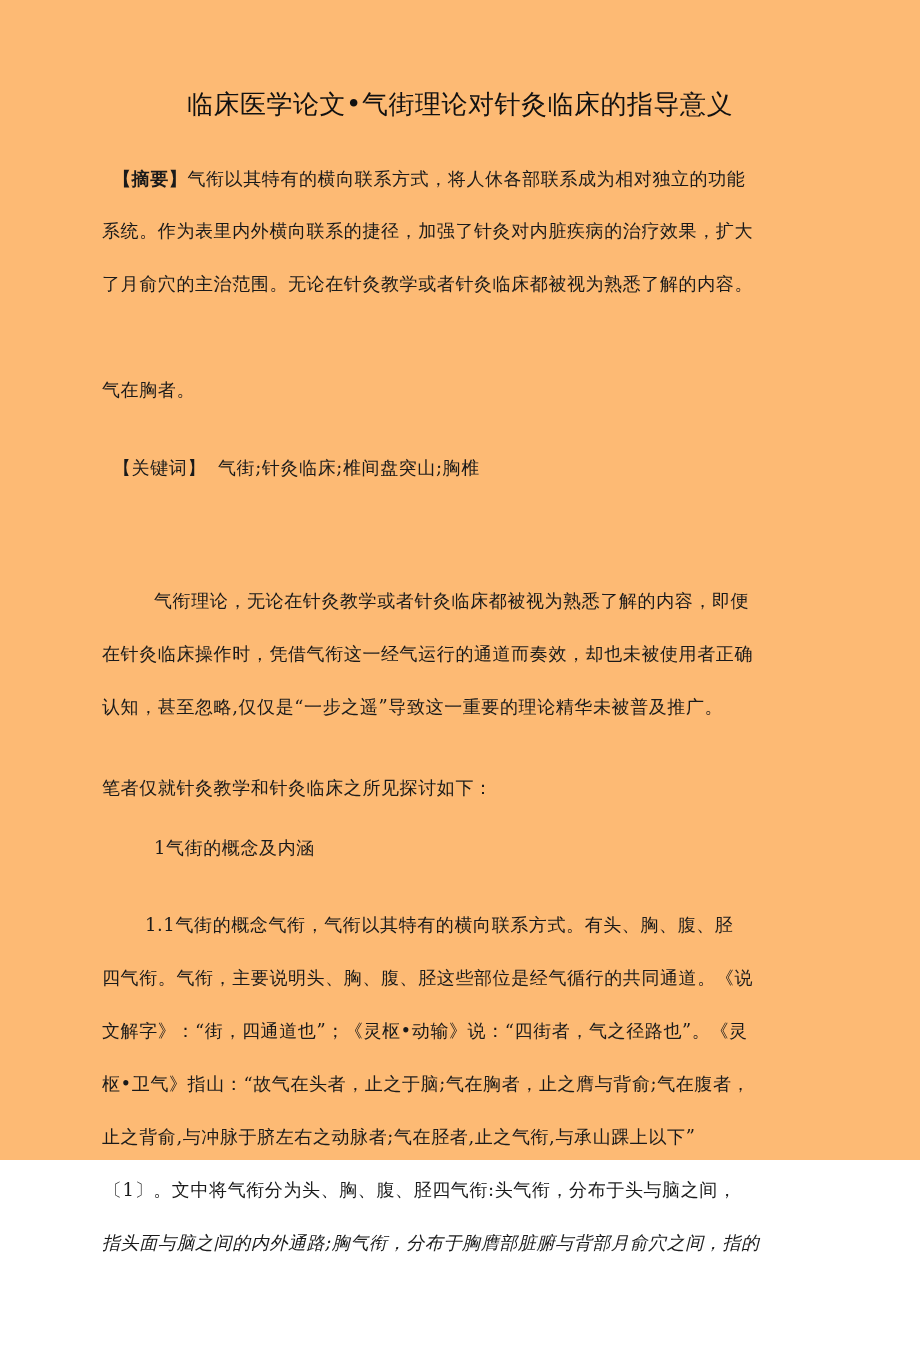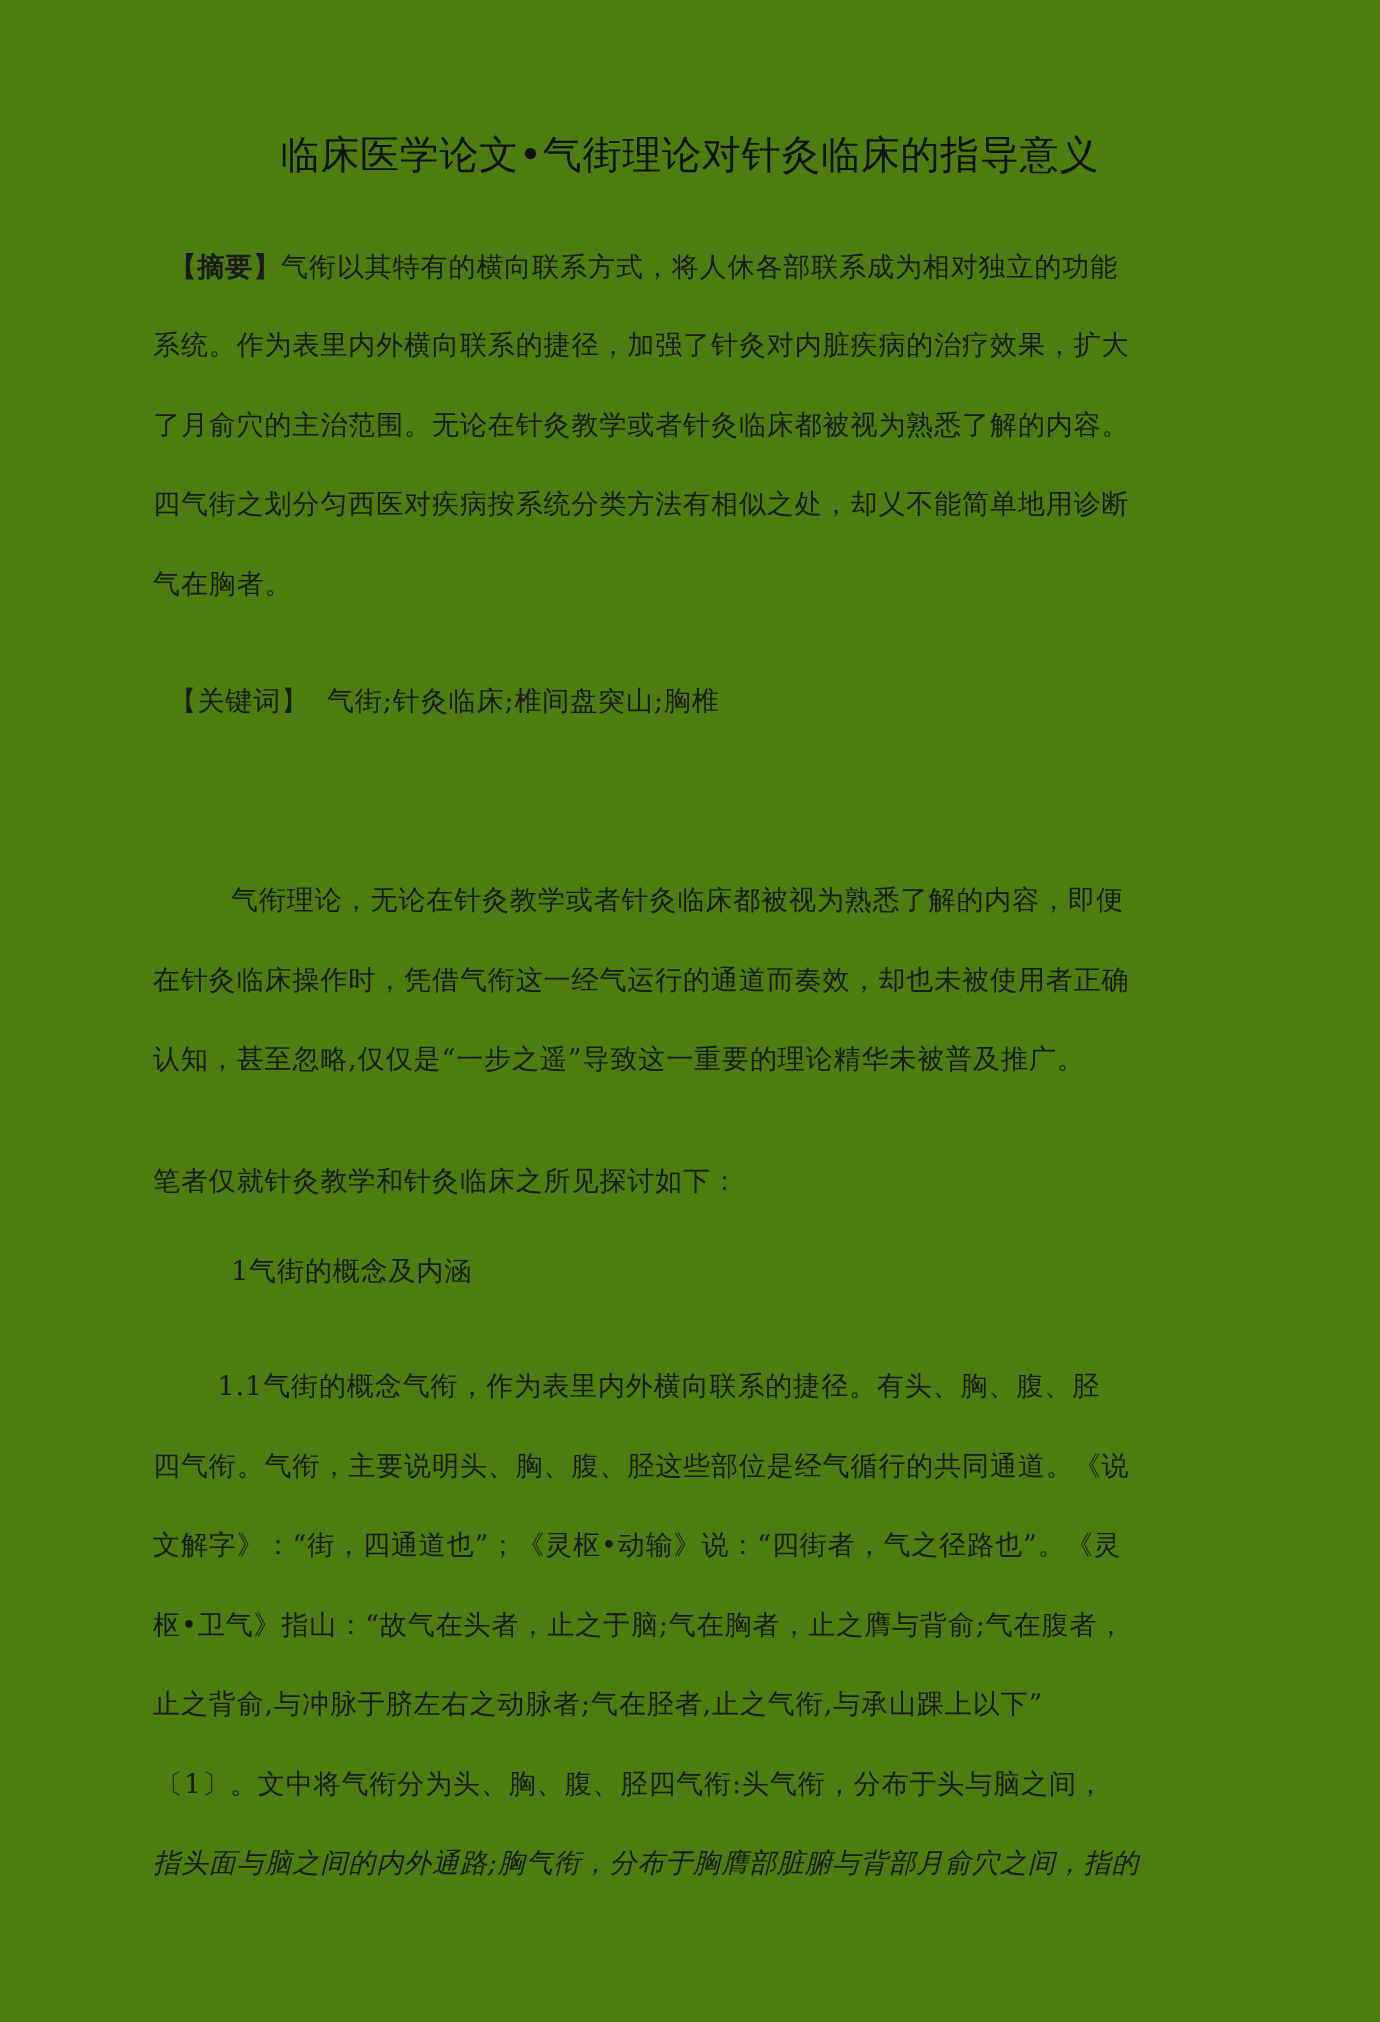--- a/index.html
+++ b/index.html
@@ -13,22 +13,22 @@
       position: relative;
       overflow: hidden;
       font-family: "DejaVu Serif", "Liberation Serif", serif;
       color: #1a1a1a;
     }
     .page {
       position: absolute;
       left: 0;
       top: 0;
       width: 920px;
-      height: 1348px;
-      background: #4d7c0f;
+      height: 1160px;
+      background: #fdba74;
     }
     .title {
       position: absolute;
       left: 0;
       width: 920px;
       top: 84px;
       text-align: center;
       font-size: 26px;
       line-height: 40px;
       letter-spacing: 0.5px;
@@ -50,33 +50,32 @@
 </head>
 <body>
 
 <div class="page">
 
   <div class="title">临床医学论文•气街理论对针灸临床的指导意义</div>
 
   <div class="line" style="left:113px; top:166px;"><span class="strong">【摘要】</span><span>气衔以其特有的横向联系方式，将人休各部联系成为相对独立的功能</span></div>
   <div class="line" style="left:102px; top:218px;">系统。作为表里内外横向联系的捷径，加强了针灸对内脏疾病的治疗效果，扩大</div>
   <div class="line" style="left:102px; top:271px;">了月俞穴的主治范围。无论在针灸教学或者针灸临床都被视为熟悉了解的内容。</div>
-  <div class="line" style="left:102px; top:324px;">四气街之划分匀西医对疾病按系统分类方法有相似之处，却乂不能简单地用诊断</div>
   <div class="line" style="left:102px; top:377px;">气在胸者。</div>
 
   <div class="line" style="left:113px; top:455px;"><span>【关键词】</span><span style="display:inline-block; width:12px;"></span><span>气街;针灸临床;椎间盘突山;胸椎</span></div>
 
   <div class="line" style="left:154px; top:588px;">气衔理论，无论在针灸教学或者针灸临床都被视为熟悉了解的内容，即便</div>
   <div class="line" style="left:102px; top:641px;">在针灸临床操作时，凭借气衔这一经气运行的通道而奏效，却也未被使用者正确</div>
   <div class="line" style="left:102px; top:694px;">认知，甚至忽略,仅仅是“一步之遥”导致这一重要的理论精华未被普及推广。</div>
   <div class="line" style="left:102px; top:775px;">笔者仅就针灸教学和针灸临床之所见探讨如下：</div>
 
   <div class="line" style="left:154px; top:835px;">1气街的概念及内涵</div>
 
-  <div class="line" style="left:145px; top:912px;">1.1气街的概念气衔，作为表里内外横向联系的捷径。有头、胸、腹、胫</div>
+  <div class="line" style="left:145px; top:912px;">1.1气街的概念气衔，气衔以其特有的横向联系方式。有头、胸、腹、胫</div>
   <div class="line" style="left:102px; top:1018px;">文解字》：“街，四通道也”；《灵枢•动输》说：“四街者，气之径路也”。《灵</div>
   <div class="line" style="left:102px; top:965px;">四气衔。气衔，主要说明头、胸、腹、胫这些部位是经气循行的共同通道。《说</div>
   <div class="line" style="left:102px; top:1071px;">枢•卫气》指山：“故气在头者，止之于脑;气在胸者，止之膺与背俞;气在腹者，</div>
   <div class="line" style="left:102px; top:1124px;">止之背俞,与冲脉于脐左右之动脉者;气在胫者,止之气衔,与承山踝上以下”</div>
   <div class="line" style="left:104px; top:1177px;">〔1〕。文中将气衔分为头、胸、腹、胫四气衔:头气衔，分布于头与脑之间，</div>
   <div class="line" style="left:102px; top:1230px;font-style:italic;">指头面与脑之间的内外通路;胸气衔，分布于胸膺部脏腑与背部月俞穴之间，指的</div>
 
 </div>
 
 </body></html>

